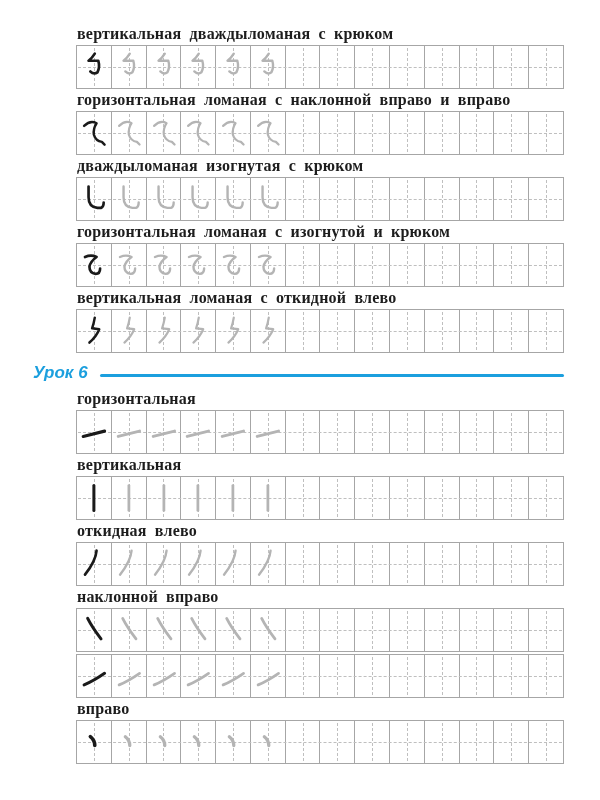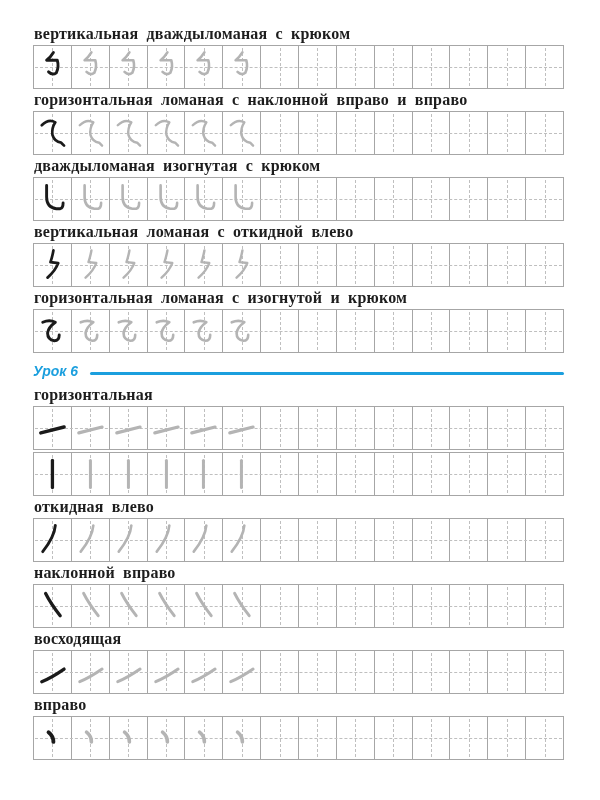--- a/index.html
+++ b/index.html
@@ -3,21 +3,21 @@
 <meta charset="utf-8">
 <style>
   :root{
     --accent:#1b9fde; --ink:#1a1a1a; --trace:#b4b4b4;
     --gridline:#a6a6a6; --dash:#bfbfbf;
   }
   html,body{margin:0;padding:0;background:#ffffff;}
   body{width:600px;height:800px;overflow:hidden;font-family:"Liberation Serif",serif;}
   .page{box-sizing:border-box;width:600px;height:800px;padding:25px 36px 0 33px;}
 
-  .section{margin-bottom:2px;}
+  .section{margin-bottom:2px;margin-left:43px;}
   .label{
     font-family:"Liberation Serif",serif;
     font-size:16px;font-weight:600;line-height:17px;
     color:#1d1d1d;letter-spacing:.2px;word-spacing:4px;
     margin:0 0 3px 1px;white-space:nowrap;
   }
   .grid{
     position:relative;display:flex;height:42px;
     border:1.5px solid var(--gridline);background:#fff;
   }
@@ -32,21 +32,21 @@
     border-top:1px dashed var(--dash);pointer-events:none;
   }
   .glyph{position:absolute;left:0;top:0;width:100%;height:100%;z-index:2;}
   .glyph path{fill:none;stroke-linecap:round;stroke-linejoin:round;}
   .glyph .ink{stroke:var(--ink);}
   .glyph .trace{stroke:var(--trace);}
 
   .lesson-header{display:flex;align-items:center;margin:10px 0 7px 0;}
   .lesson-title{
     font-family:"Liberation Sans",sans-serif;
-    font-style:italic;font-weight:700;font-size:14px;
+    font-style:italic;font-weight:700;font-size:17px;
     color:var(--accent);white-space:nowrap;
   }
   .lesson-rule{
     flex:1;height:3px;background:var(--accent);
     border-radius:2px;margin-left:12px;margin-top:5px;
   }
 </style>
 </head>
 <body>
 
@@ -178,20 +178,64 @@
           <div class="cell"></div>
           <div class="cell"></div>
           <div class="cell"></div>
           <div class="cell"></div>
           <div class="cell"></div>
           <div class="cell"></div>
           <div class="hline"></div>
         </div>
       </div>
       <div class="section">
+        <div class="label">горизонтальная ломаная с изогнутой и крюком</div>
+        <div class="grid">
+          <div class="cell">
+            <svg viewBox="0 0 38 42" class="glyph">
+              <path d="M9,12 Q16,9 22,12 Q15,17 14,23 Q14,30 21,31 Q26,31 26,25" stroke-width="3" class="ink"></path>
+            </svg>
+          </div>
+          <div class="cell">
+            <svg viewBox="0 0 38 42" class="glyph">
+              <path d="M9,12 Q16,9 22,12 Q15,17 14,23 Q14,30 21,31 Q26,31 26,25" stroke-width="2.7" class="trace"></path>
+            </svg>
+          </div>
+          <div class="cell">
+            <svg viewBox="0 0 38 42" class="glyph">
+              <path d="M9,12 Q16,9 22,12 Q15,17 14,23 Q14,30 21,31 Q26,31 26,25" stroke-width="2.7" class="trace"></path>
+            </svg>
+          </div>
+          <div class="cell">
+            <svg viewBox="0 0 38 42" class="glyph">
+              <path d="M9,12 Q16,9 22,12 Q15,17 14,23 Q14,30 21,31 Q26,31 26,25" stroke-width="2.7" class="trace"></path>
+            </svg>
+          </div>
+          <div class="cell">
+            <svg viewBox="0 0 38 42" class="glyph">
+              <path d="M9,12 Q16,9 22,12 Q15,17 14,23 Q14,30 21,31 Q26,31 26,25" stroke-width="2.7" class="trace"></path>
+            </svg>
+          </div>
+          <div class="cell">
+            <svg viewBox="0 0 38 42" class="glyph">
+              <path d="M9,12 Q16,9 22,12 Q15,17 14,23 Q14,30 21,31 Q26,31 26,25" stroke-width="2.7" class="trace"></path>
+            </svg>
+          </div>
+          <div class="cell"></div>
+          <div class="cell"></div>
+          <div class="cell"></div>
+          <div class="cell"></div>
+          <div class="cell"></div>
+          <div class="cell"></div>
+          <div class="cell"></div>
+          <div class="cell"></div>
+          <div class="hline"></div>
+        </div>
+      </div>
+      <div class="section">
         <div class="label">вертикальная ломаная с откидной влево</div>
         <div class="grid">
           <div class="cell">
             <svg viewBox="0 0 38 42" class="glyph">
               <path d="M20,6 Q19,12 17,18 L25,19 Q22,27 14,34" stroke-width="2.8" class="ink"></path>
             </svg>
           </div>
           <div class="cell">
             <svg viewBox="0 0 38 42" class="glyph">
               <path d="M20,6 Q19,12 17,18 L25,19 Q22,27 14,34" stroke-width="2.5" class="trace"></path>
@@ -208,64 +252,20 @@
             </svg>
           </div>
           <div class="cell">
             <svg viewBox="0 0 38 42" class="glyph">
               <path d="M20,6 Q19,12 17,18 L25,19 Q22,27 14,34" stroke-width="2.5" class="trace"></path>
             </svg>
           </div>
           <div class="cell">
             <svg viewBox="0 0 38 42" class="glyph">
               <path d="M20,6 Q19,12 17,18 L25,19 Q22,27 14,34" stroke-width="2.5" class="trace"></path>
-            </svg>
-          </div>
-          <div class="cell"></div>
-          <div class="cell"></div>
-          <div class="cell"></div>
-          <div class="cell"></div>
-          <div class="cell"></div>
-          <div class="cell"></div>
-          <div class="cell"></div>
-          <div class="cell"></div>
-          <div class="hline"></div>
-        </div>
-      </div>
-      <div class="section">
-        <div class="label">горизонтальная ломаная с изогнутой и крюком</div>
-        <div class="grid">
-          <div class="cell">
-            <svg viewBox="0 0 38 42" class="glyph">
-              <path d="M9,12 Q16,9 22,12 Q15,17 14,23 Q14,30 21,31 Q26,31 26,25" stroke-width="3" class="ink"></path>
-            </svg>
-          </div>
-          <div class="cell">
-            <svg viewBox="0 0 38 42" class="glyph">
-              <path d="M9,12 Q16,9 22,12 Q15,17 14,23 Q14,30 21,31 Q26,31 26,25" stroke-width="2.7" class="trace"></path>
-            </svg>
-          </div>
-          <div class="cell">
-            <svg viewBox="0 0 38 42" class="glyph">
-              <path d="M9,12 Q16,9 22,12 Q15,17 14,23 Q14,30 21,31 Q26,31 26,25" stroke-width="2.7" class="trace"></path>
-            </svg>
-          </div>
-          <div class="cell">
-            <svg viewBox="0 0 38 42" class="glyph">
-              <path d="M9,12 Q16,9 22,12 Q15,17 14,23 Q14,30 21,31 Q26,31 26,25" stroke-width="2.7" class="trace"></path>
-            </svg>
-          </div>
-          <div class="cell">
-            <svg viewBox="0 0 38 42" class="glyph">
-              <path d="M9,12 Q16,9 22,12 Q15,17 14,23 Q14,30 21,31 Q26,31 26,25" stroke-width="2.7" class="trace"></path>
-            </svg>
-          </div>
-          <div class="cell">
-            <svg viewBox="0 0 38 42" class="glyph">
-              <path d="M9,12 Q16,9 22,12 Q15,17 14,23 Q14,30 21,31 Q26,31 26,25" stroke-width="2.7" class="trace"></path>
             </svg>
           </div>
           <div class="cell"></div>
           <div class="cell"></div>
           <div class="cell"></div>
           <div class="cell"></div>
           <div class="cell"></div>
           <div class="cell"></div>
           <div class="cell"></div>
           <div class="cell"></div>
@@ -318,20 +318,21 @@
           <div class="cell"></div>
           <div class="cell"></div>
           <div class="cell"></div>
           <div class="cell"></div>
           <div class="cell"></div>
           <div class="cell"></div>
           <div class="hline"></div>
         </div>
       </div>
       <div class="section">
+        <div class="label">вертикальная</div>
         <div class="grid">
           <div class="cell">
             <svg viewBox="0 0 38 42" class="glyph">
               <path d="M19,7 L19,35" stroke-width="3.4" class="ink"></path>
             </svg>
           </div>
           <div class="cell">
             <svg viewBox="0 0 38 42" class="glyph">
               <path d="M19,7 L19,35" stroke-width="3.1" class="trace"></path>
             </svg>
@@ -449,21 +450,20 @@
           <div class="cell"></div>
           <div class="cell"></div>
           <div class="cell"></div>
           <div class="cell"></div>
           <div class="cell"></div>
           <div class="cell"></div>
           <div class="hline"></div>
         </div>
       </div>
       <div class="section">
-        <div class="label">восходящая</div>
         <div class="grid">
           <div class="cell">
             <svg viewBox="0 0 38 42" class="glyph">
               <path d="M8,31 Q18,27 31,18" stroke-width="3.4" class="ink"></path>
             </svg>
           </div>
           <div class="cell">
             <svg viewBox="0 0 38 42" class="glyph">
               <path d="M8,31 Q18,27 31,18" stroke-width="3.1" class="trace"></path>
             </svg>

